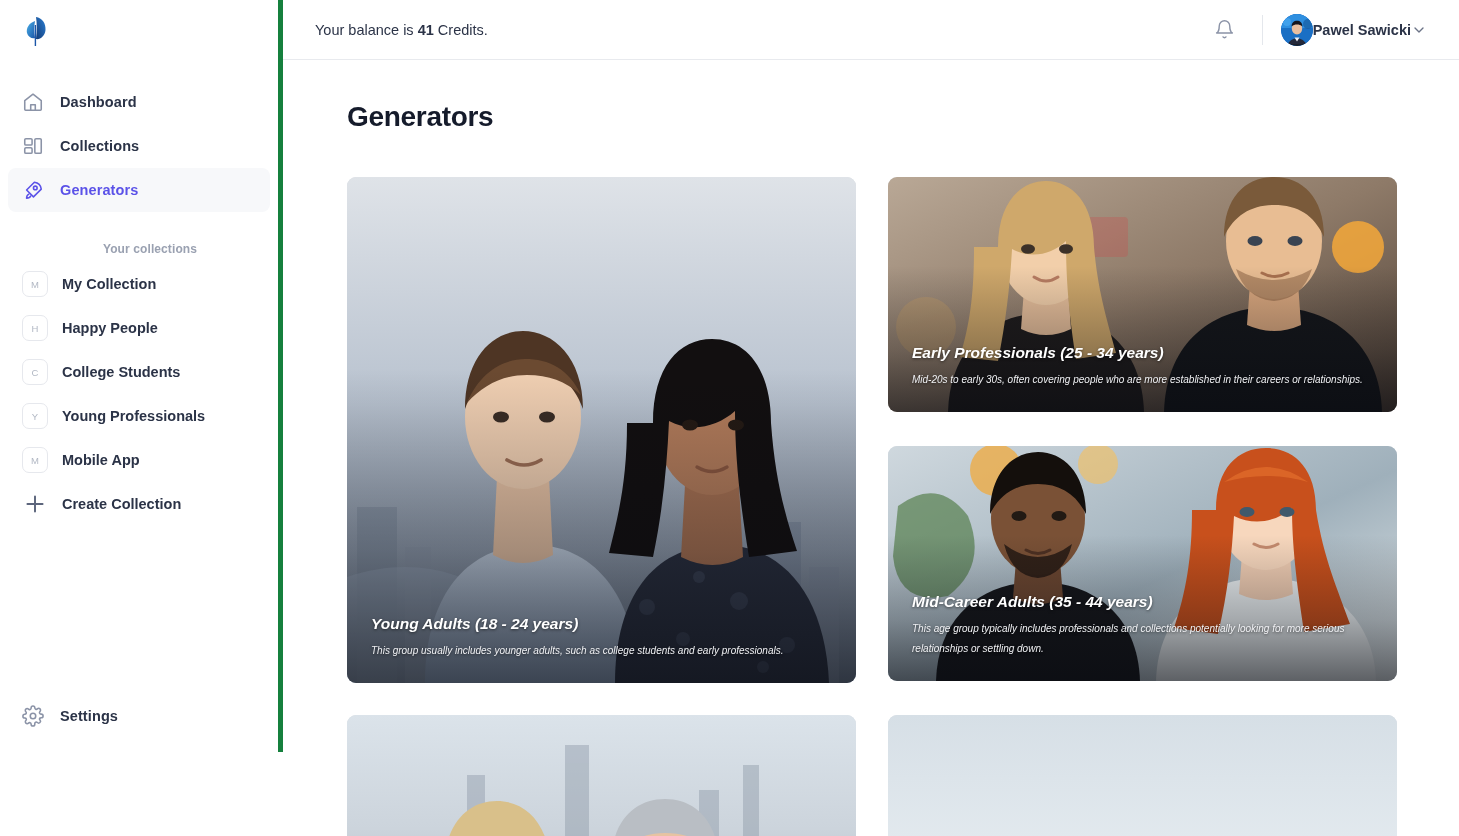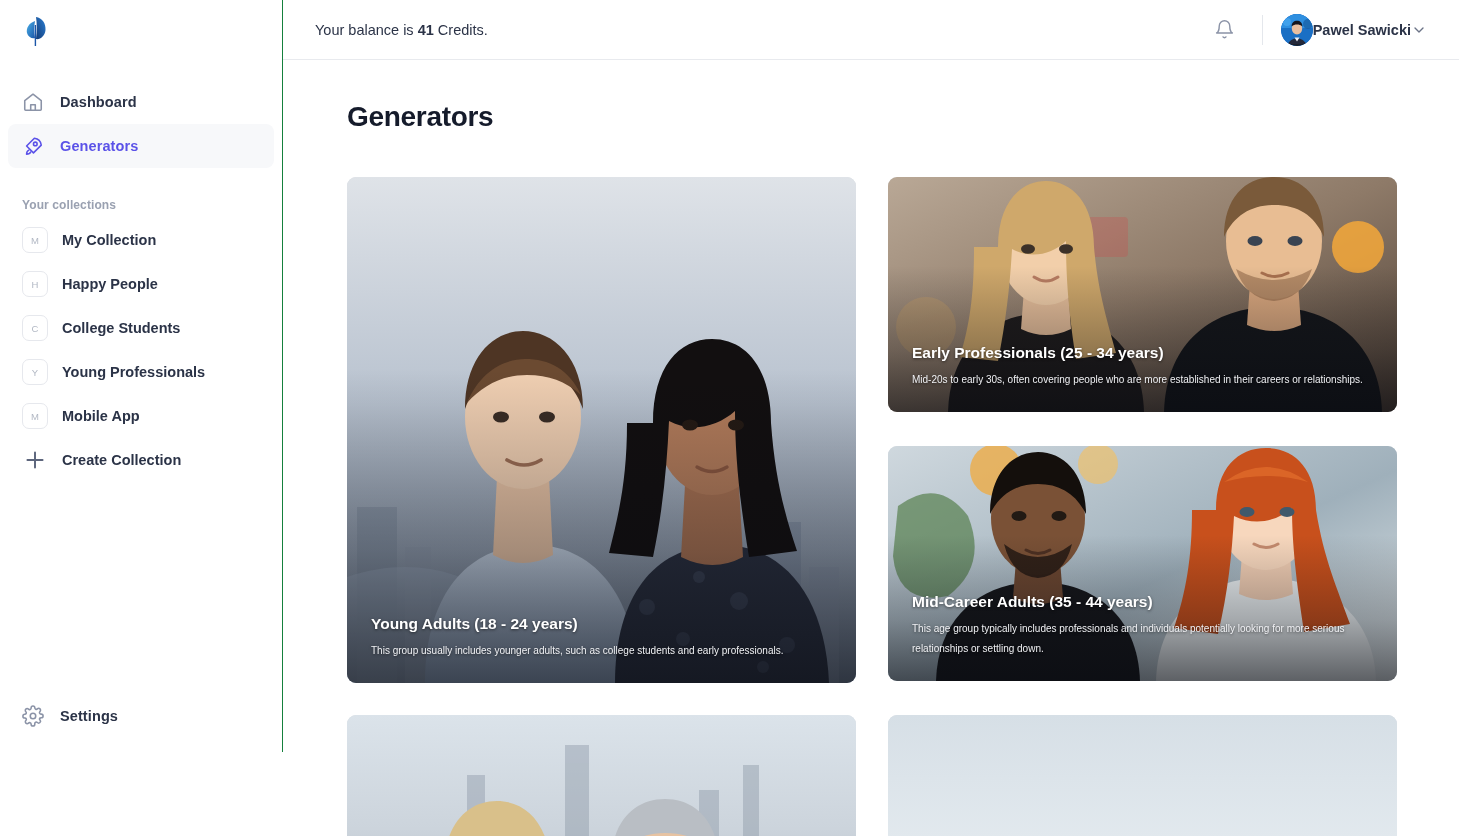--- a/index.html
+++ b/index.html
@@ -8,24 +8,25 @@
     font-family: "Liberation Sans", sans-serif;
     background: #ffffff;
     overflow: hidden;
   }
   .app { display: flex; width: 1459px; height: 836px; }
 
   
   .sidebar {
     width: 283px; height: 752px;
     background: #ffffff;
-    border-right: 1px solid #15803d;
+    border-right: 5px solid #15803d;
     display: flex; flex-direction: column;
     flex: 0 0 283px;
     position: relative;
+    text-align: center;
   }
   .logo-area { height: 60px; display: flex; align-items: center; padding-left: 20px; }
   .logo { width: 32px; height: 34px; display: block; }
 
   .nav-main { margin-top: 20px; padding: 0 8px; }
   .nav-item {
     display: flex; align-items: center; gap: 16px;
     height: 44px; padding: 0 14px;
     border-radius: 8px; cursor: pointer;
     text-decoration: none;
@@ -108,21 +109,21 @@
   }
   .card.tall  { height: 506px; grid-row: span 2; }
   .card.short { height: 235px; }
   .card.bottom { height: 190px; }
 
   .card-img { position: absolute; inset: 0; width: 100%; height: 100%; display: block; }
   .card-shade {
     position: absolute; left: 0; right: 0; bottom: 0; height: 62%;
     background: linear-gradient(to top, rgba(8,10,16,.62) 0%, rgba(8,10,16,.30) 42%, rgba(8,10,16,0) 100%);
   }
-  .card-text { position: absolute; left: 24px; right: 24px; bottom: 22px; }
+  .card-text { position: absolute; left: 24px; right: 24px; bottom: 22px; font-style: italic; }
   .card-title {
     font-size: 15.5px; font-weight: bold; color: #ffffff;
     text-shadow: 0 1px 3px rgba(0,0,0,.55); margin-bottom: 8px;
   }
   .card-desc {
     font-size: 10px; line-height: 20px; color: #f0f1f4;
     text-shadow: 0 1px 3px rgba(0,0,0,.55);
   }
 </style>
 </head>
@@ -152,20 +153,28 @@
 
     <nav class="nav-main">
       <div class="nav-item">
         <svg class="ico" viewBox="0 0 24 24" fill="none" stroke="currentColor" stroke-width="1.7" stroke-linecap="round" stroke-linejoin="round">
           <path d="M3 10.5 L12 3.5 L21 10.5 V20 a1 1 0 0 1-1 1 H4 a1 1 0 0 1-1-1 Z"></path>
           <path d="M9.5 21 v-6 h5 v6"></path>
         </svg>
         <span class="lbl">Dashboard</span>
       </div>
 
+      <div class="nav-item">
+        <svg class="ico" viewBox="0 0 24 24" fill="none" stroke="currentColor" stroke-width="1.7" stroke-linejoin="round">
+          <rect x="3" y="4" width="8" height="7" rx="1.3"></rect>
+          <rect x="3" y="14" width="8" height="6" rx="1.3"></rect>
+          <rect x="14" y="4" width="7" height="16" rx="1.3"></rect>
+        </svg>
+        <span class="lbl">Collections</span>
+      </div>
 
       <div class="nav-item active">
         <svg class="ico" viewBox="0 0 24 24" fill="none" stroke="currentColor" stroke-width="1.7" stroke-linecap="round" stroke-linejoin="round">
           <path d="M13.5 3.5 C17.5 4 20.5 7 21 11 L12.5 19.5 L5 12 Z"></path>
           <circle cx="14.5" cy="9.8" r="2"></circle>
           <path d="M7.5 16.5 C5.8 17.2 5 19 5 21 c2 0 3.8-.8 4.5-2.5"></path>
         </svg>
         <span class="lbl">Generators</span>
       </div>
 
@@ -383,21 +392,21 @@
             <ellipse cx="378" cy="66" rx="48" ry="58" fill="#f7d7bd"></ellipse>
             <path d="M328 64 c0-42 22-62 50-62 s50 20 50 62 c8 50 22 80 34 114 l-46 8 c-8-52-12-88-12-124 -16 14-38 18-58 8 -2 38-6 76-16 118 l-44-6 c12-36 18-70 18-118z" fill="#c8501c"></path>
             <path d="M336 36 q42 -30 84 0 q-42 -12 -84 0z" fill="#e06a2a" opacity=".8"></path>
             <ellipse cx="359" cy="66" rx="7.5" ry="5" fill="#40596b"></ellipse>
             <ellipse cx="399" cy="66" rx="7.5" ry="5" fill="#40596b"></ellipse>
             <path d="M366 98 q12 7 24 0" stroke="#c58b6e" stroke-width="3" fill="none" stroke-linecap="round"></path>
           </svg>
           <div class="card-shade"></div>
           <div class="card-text">
             <div class="card-title">Mid-Career Adults (35 - 44 years)</div>
-            <div class="card-desc">This age group typically includes professionals and individuals potentially looking for more serious relationships or settling down.</div>
+            <div class="card-desc">This age group typically includes professionals and collections potentially looking for more serious relationships or settling down.</div>
           </div>
         </div>
 
         <div class="card bottom">
           <svg class="card-img" viewBox="0 0 509 190" preserveAspectRatio="xMidYMid slice">
             <defs>
               <linearGradient id="bl-bg" x1="0" y1="0" x2="0" y2="1">
                 <stop offset="0" stop-color="#dbe3ea"></stop>
                   <stop offset=".6" stop-color="#ccd4dc"></stop>
                   <stop offset="1" stop-color="#b7bfc8"></stop>

